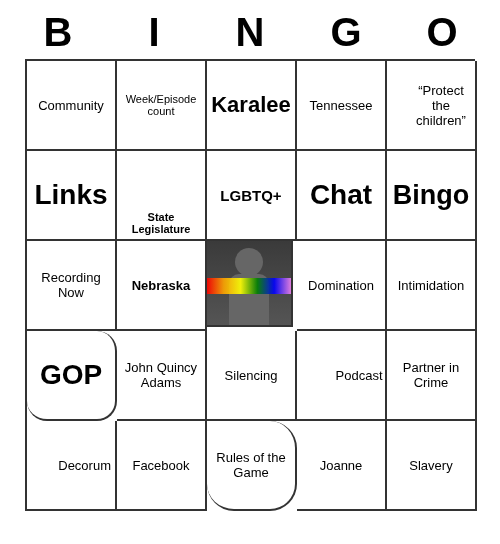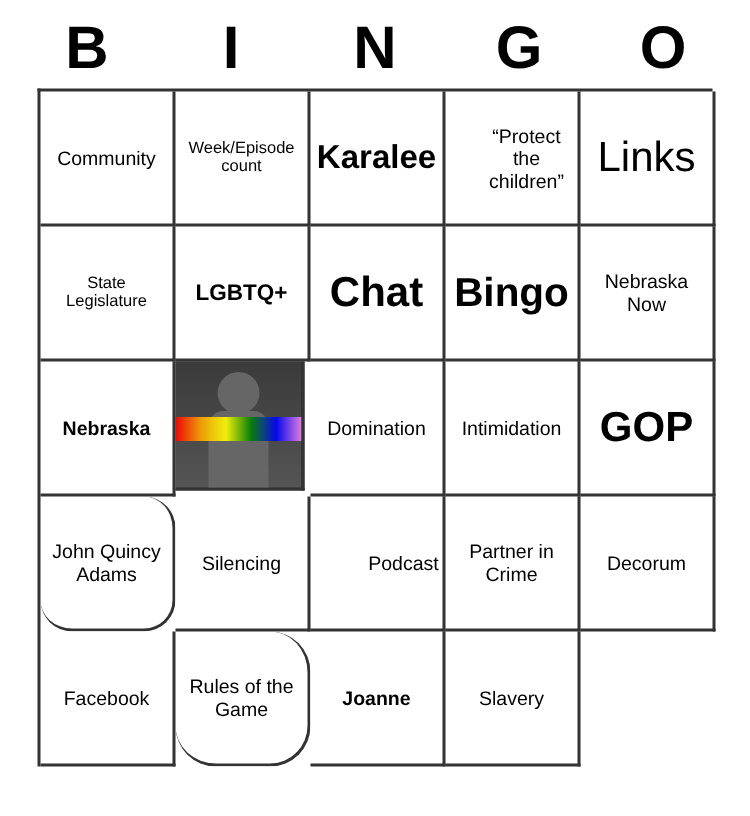--- a/index.html
+++ b/index.html
@@ -73,80 +73,83 @@
 <div class="bingo-grid" id="bingo-grid">
 <div class="bingo-cell" style="font-size: 13px; font-weight: normal;">
       <span>Community</span>
     </div>
     <div class="bingo-cell" style="font-size: 11px; font-weight: normal;">
       <span>Week/Episode count</span>
     </div>
     <div class="bingo-cell" style="font-size: 22px; font-weight: bold;">
       <span>Karalee</span>
     </div>
+    <div class="bingo-cell" style="font-size: 13px; font-weight: normal;">
+      <span>Tennessee</span>
+    </div>
     <div class="bingo-cell" style="font-size: 13px; font-weight: normal; padding-left: 24px;">
       <span>“Protect the children”</span>
     </div>
-    <div class="bingo-cell" style="font-size: 28px; font-weight: normal;">
+    <div class="bingo-cell" style="font-size: 28px; font-weight: bold;">
       <span>Links</span>
     </div>
-    <div class="bingo-cell" style="font-size: 11px; font-weight: normal;">
+    <div class="bingo-cell" style="font-size: 11px; font-weight: bold; align-items: flex-end;">
       <span>State Legislature</span>
     </div>
     <div class="bingo-cell" style="font-size: 15px; font-weight: bold;">
       <span>LGBTQ+</span>
     </div>
     <div class="bingo-cell" style="font-size: 28px; font-weight: bold; text-align: right;">
       <span>Chat</span>
     </div>
     <div class="bingo-cell" style="font-size: 27px; font-weight: bold;">
       <span>Bingo</span>
     </div>
     <div class="bingo-cell" style="font-size: 13px; font-weight: normal;">
-      <span>Nebraska Now</span>
+      <span>Recording Now</span>
     </div>
     <div class="bingo-cell" style="font-size: 13px; font-weight: bold;">
       <span>Nebraska</span>
     </div>
     <div class="bingo-cell center-image" style="background: rgb(42, 42, 42); padding: 0px;">
       <div style="width: 86px; height: 86px; background: linear-gradient(rgb(58, 58, 58) 0%, rgb(85, 85, 85) 100%); position: relative; overflow: hidden;">
         <div style="position: absolute; top: 8px; left: 50%; transform: translateX(-50%); width: 28px; height: 28px; background: rgb(102, 102, 102); border-radius: 50%;"></div>
         <div style="position: absolute; top: 34px; left: 50%; transform: translateX(-50%); width: 40px; height: 52px; background: rgb(102, 102, 102); border-radius: 10px 10px 0px 0px;"></div>
         <div style="position: absolute; top: 38px; left: 0px; width: 100%; height: 16px; background: linear-gradient(90deg, red, orange, yellow, green, blue, violet); opacity: 0.9; z-index: 2;"></div>
       </div>
     </div>
     <div class="bingo-cell" style="font-size: 13px; font-weight: normal;">
       <span>Domination</span>
     </div>
     <div class="bingo-cell" style="font-size: 13px; font-weight: normal;">
       <span>Intimidation</span>
     </div>
-    <div class="bingo-cell" style="font-size: 28px; font-weight: bold;">
+    <div class="bingo-cell" style="font-size: 28px; font-weight: bold; border-radius: 20px;">
       <span>GOP</span>
     </div>
-    <div class="bingo-cell" style="font-size: 13px; font-weight: normal; border-radius: 21px;">
+    <div class="bingo-cell" style="font-size: 13px; font-weight: normal;">
       <span>John Quincy Adams</span>
     </div>
     <div class="bingo-cell" style="font-size: 13px; font-weight: normal;">
       <span>Silencing</span>
     </div>
     <div class="bingo-cell" style="font-size: 13px; font-weight: normal; padding-left: 40px;">
       <span>Podcast</span>
     </div>
     <div class="bingo-cell" style="font-size: 13px; font-weight: normal;">
       <span>Partner in Crime</span>
     </div>
-    <div class="bingo-cell" style="font-size: 13px; font-weight: normal;">
+    <div class="bingo-cell" style="font-size: 13px; font-weight: normal; justify-content: flex-end;">
       <span>Decorum</span>
     </div>
     <div class="bingo-cell" style="font-size: 13px; font-weight: normal;">
       <span>Facebook</span>
     </div>
     <div class="bingo-cell" style="font-size: 13px; font-weight: normal; border-radius: 27px;">
       <span>Rules of the Game</span>
     </div>
-    <div class="bingo-cell" style="font-size: 13px; font-weight: bold;">
+    <div class="bingo-cell" style="font-size: 13px; font-weight: normal;">
       <span>Joanne</span>
     </div>
     <div class="bingo-cell" style="font-size: 13px; font-weight: normal;">
       <span>Slavery</span>
     </div>
   </div>
 
 </body></html>

